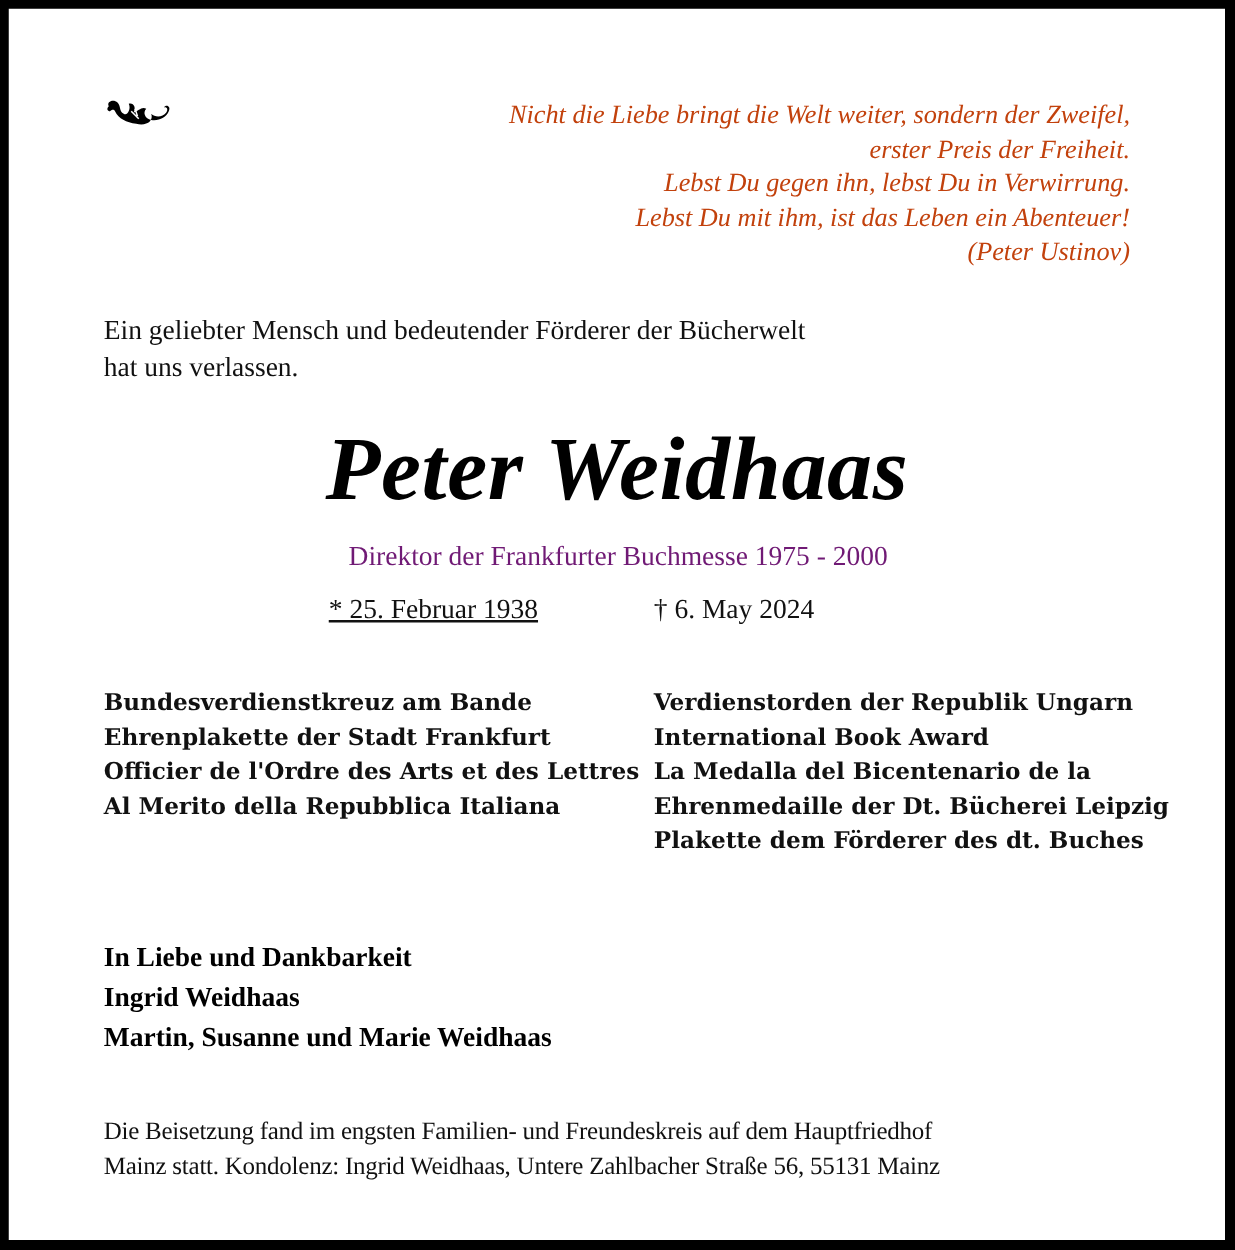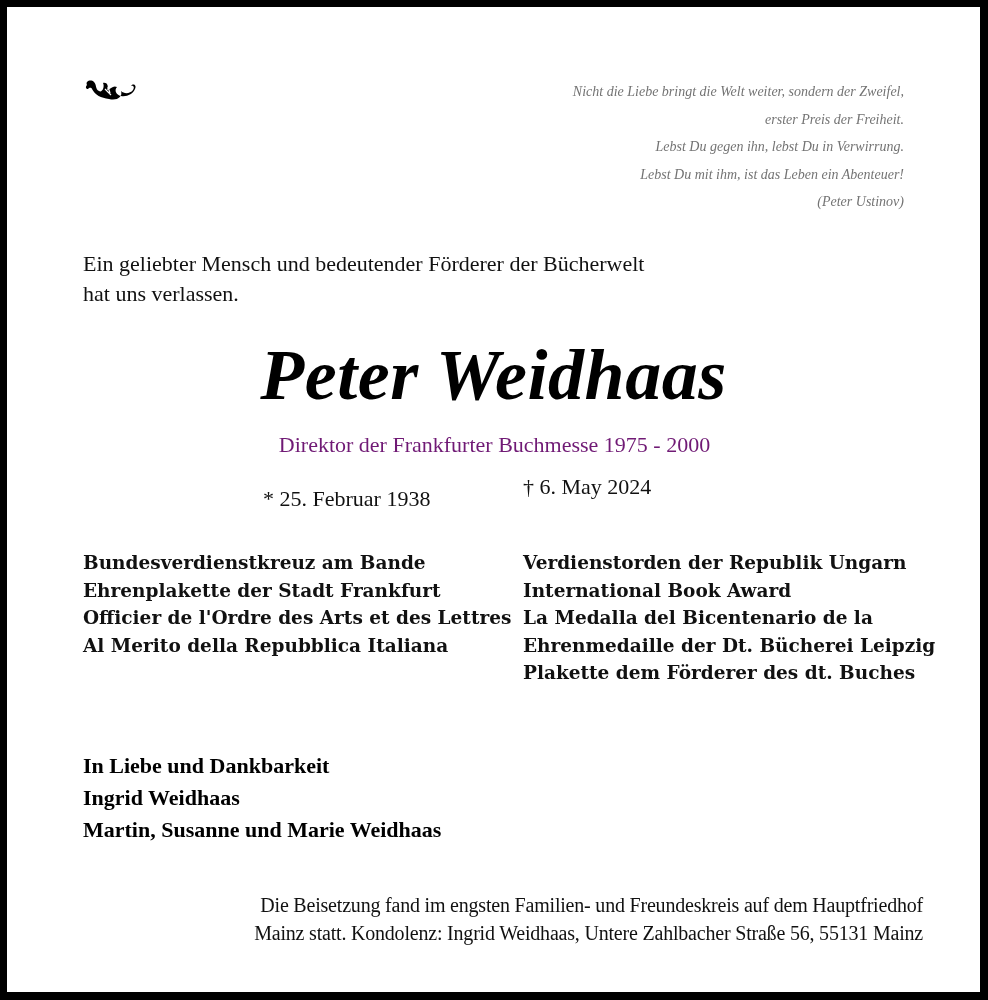--- a/index.html
+++ b/index.html
@@ -9,21 +9,21 @@
     width: 988px; height: 1000px; box-sizing: border-box;
     border-left: 7px solid #000; border-top: 7px solid #000;
     border-right: 8px solid #000; border-bottom: 8px solid #000;
     background: #fff;
   }
   .ornament { position: absolute; left: 76px; top: 70px; width: 58px; height: 26px; }
   .quote {
     position: absolute; right: 76px; top: 71px; width: 600px;
     text-align: right; font-style: italic;
     font-family: "Liberation Serif", "DejaVu Serif", serif;
-    font-size: 14px; line-height: 27.5px; color: #737373;
+    font-size: 21px; line-height: 27.5px; color: #c2410c;
   }
   .quote .line { display: block; white-space: nowrap; }
   .intro {
     position: absolute; left: 76px; top: 242px; width: 760px;
     font-family: "Liberation Serif", serif; font-size: 22px; line-height: 30px; color: #111;
   }
   .intro .line { display: block; white-space: nowrap; }
   .name {
     position: absolute; left: 0; right: 0; top: 326px; text-align: center;
     font-family: "Liberation Serif", "DejaVu Serif", serif;
@@ -33,40 +33,40 @@
   }
   .role {
     position: absolute; left: 0; right: 0; top: 424px; text-align: center;
     font-family: "Liberation Serif", serif; font-size: 22px; line-height: 28px; color: #701a75;
     padding-left: 2px;
   }
   .dates {
     position: absolute; left: 256px; top: 466px; width: 480px;
     font-family: "Liberation Serif", serif; font-size: 22px; line-height: 28px; color: #111;
   }
-  .dates .born { position: absolute; left: 0; top: 12px; white-space: nowrap; }
+  .dates .born { position: absolute; left: 0; top: 0; white-space: nowrap; text-decoration: underline; }
   .dates .died { position: absolute; left: 260px; top: 0; white-space: nowrap; }
   .honors {
     position: absolute; top: 545px;
     font-family: "DejaVu Serif", serif; font-size: 18.5px; color: #111;
   }
   .honors.left { left: 76px; }
   .honors.right { left: 516px; }
   .honor { display: block; white-space: nowrap; line-height: 21px; margin-bottom: 6.5px; font-weight: bold; }
   .honor .l { display: block; }
   .family {
     position: absolute; left: 76px; top: 743px;
     font-family: "Liberation Serif", serif; font-weight: bold; font-size: 22px; line-height: 32px; color: #000;
   }
   .family .line { display: block; white-space: nowrap; }
   .footer {
     position: absolute; left: 76px; top: 884px; width: 840px;
     font-family: "Liberation Serif", serif; font-size: 20px; line-height: 28px; color: #111;
   }
-  .footer .line { display: block; white-space: nowrap; letter-spacing: -0.2px; text-align: right; }
+  .footer .line { display: block; white-space: nowrap; letter-spacing: -0.2px; }
 </style>
 </head>
 <body>
 
 <div class="frame">
 
   <svg class="ornament" viewBox="0 0 58 26">
     <path d="M4 8 C2 4 8 2 11 5 C14 8 12 12 16 14 C19 16 22 10 20 6 C24 5 26 9 24 13 C28 12 30 8 34 10 C31 13 33 18 38 19 C44 20 50 17 52 12 C54 8 50 6 48 9 C50 8 52 10 50 13 C47 17 41 17 38 14 C40 20 34 24 26 22 C18 21 12 18 9 12 C8 10 6 11 5 12 C3 12 2 10 4 8 Z" fill="#000"></path>
     <path d="M22 12 L28 18 M25 10 L27 16" stroke="#fff" stroke-width="1.2" fill="none"></path>
   </svg>

